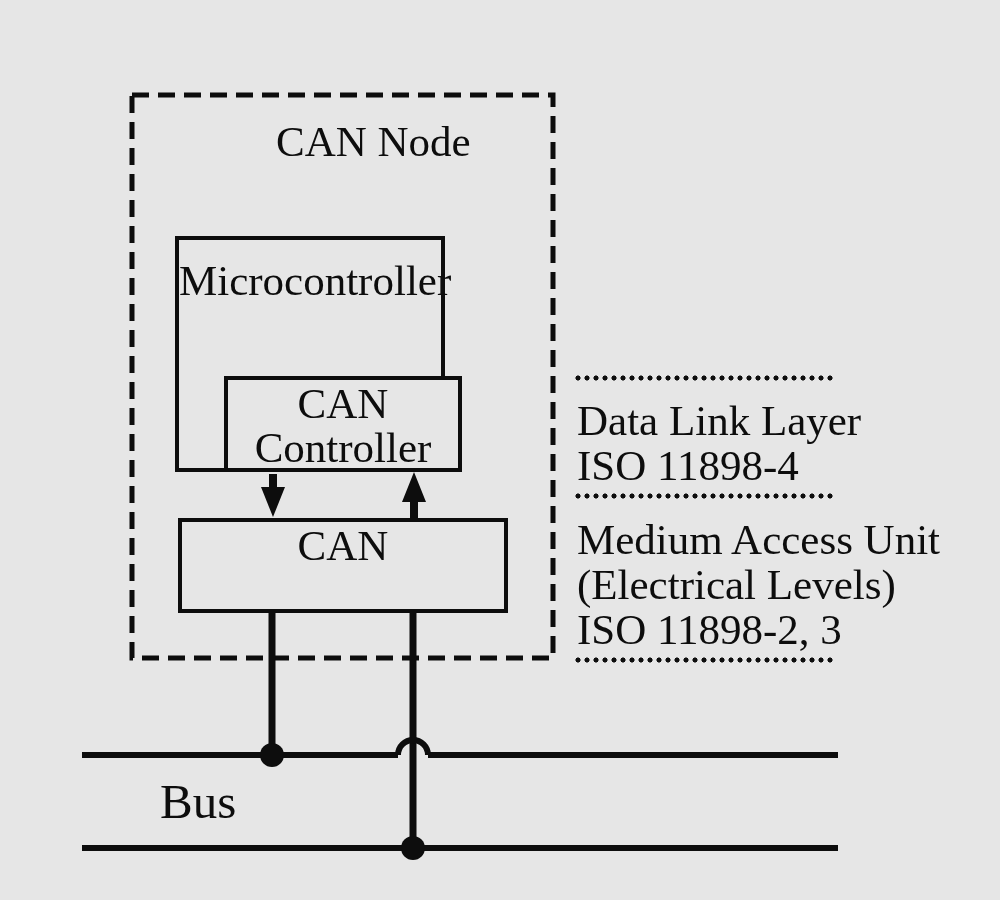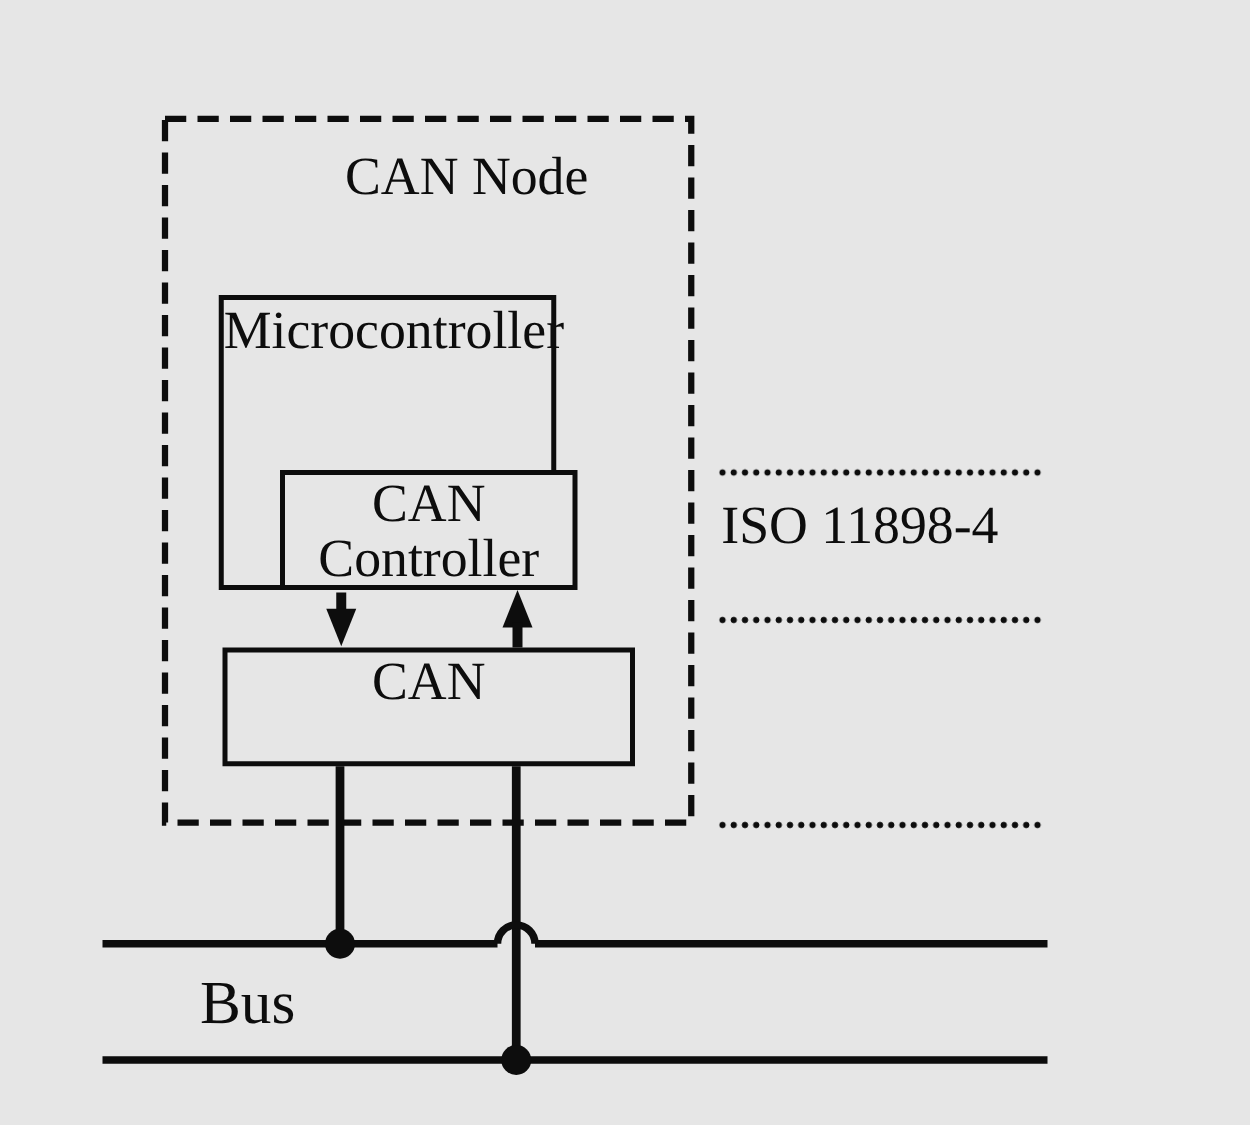--- a/index.html
+++ b/index.html
@@ -15,21 +15,21 @@
 
   .box{
     position:absolute;
     border:4px solid #0d0d0d;
     background:#e6e6e6;
     box-sizing:border-box;
     text-align:center;
     font-size:43px;
     line-height:44px;
   }
-  .box-micro{left:175px;top:208px;width:270px;height:236px;line-height:45px;padding-top:2px;text-align:right;}
+  .box-micro{left:175px;top:208px;width:270px;height:236px;line-height:45px;padding-top:18px;text-align:right;}
   .box-controller{left:224px;top:348px;width:238px;height:96px;padding-top:2px;}
   .box-transceiver{left:178px;top:490px;width:330px;height:95px;padding-top:2px;}
 
   .title{
     position:absolute;left:276px;top:92px;
     font-size:43px;line-height:43px;white-space:nowrap;
   }
   .bus-label{
     position:absolute;left:160px;top:752px;
     font-size:49px;line-height:43px;
@@ -93,19 +93,25 @@
 
   <div class="box box-transceiver">
     <div>CAN</div>
   </div>
 
   <div class="dotline dotline-1"></div>
   <div class="dotline dotline-2"></div>
   <div class="dotline dotline-3"></div>
 
   <div class="annot annot-1">
+    <div>Data Link Layer</div>
     <div>ISO 11898-4</div>
   </div>
 
+  <div class="annot annot-2">
+    <div>Medium Access Unit</div>
+    <div>(Electrical Levels)</div>
+    <div>ISO 11898-2, 3</div>
+  </div>
 
   <div class="bus-label">Bus</div>
 
 </div>
 
 </body></html>

